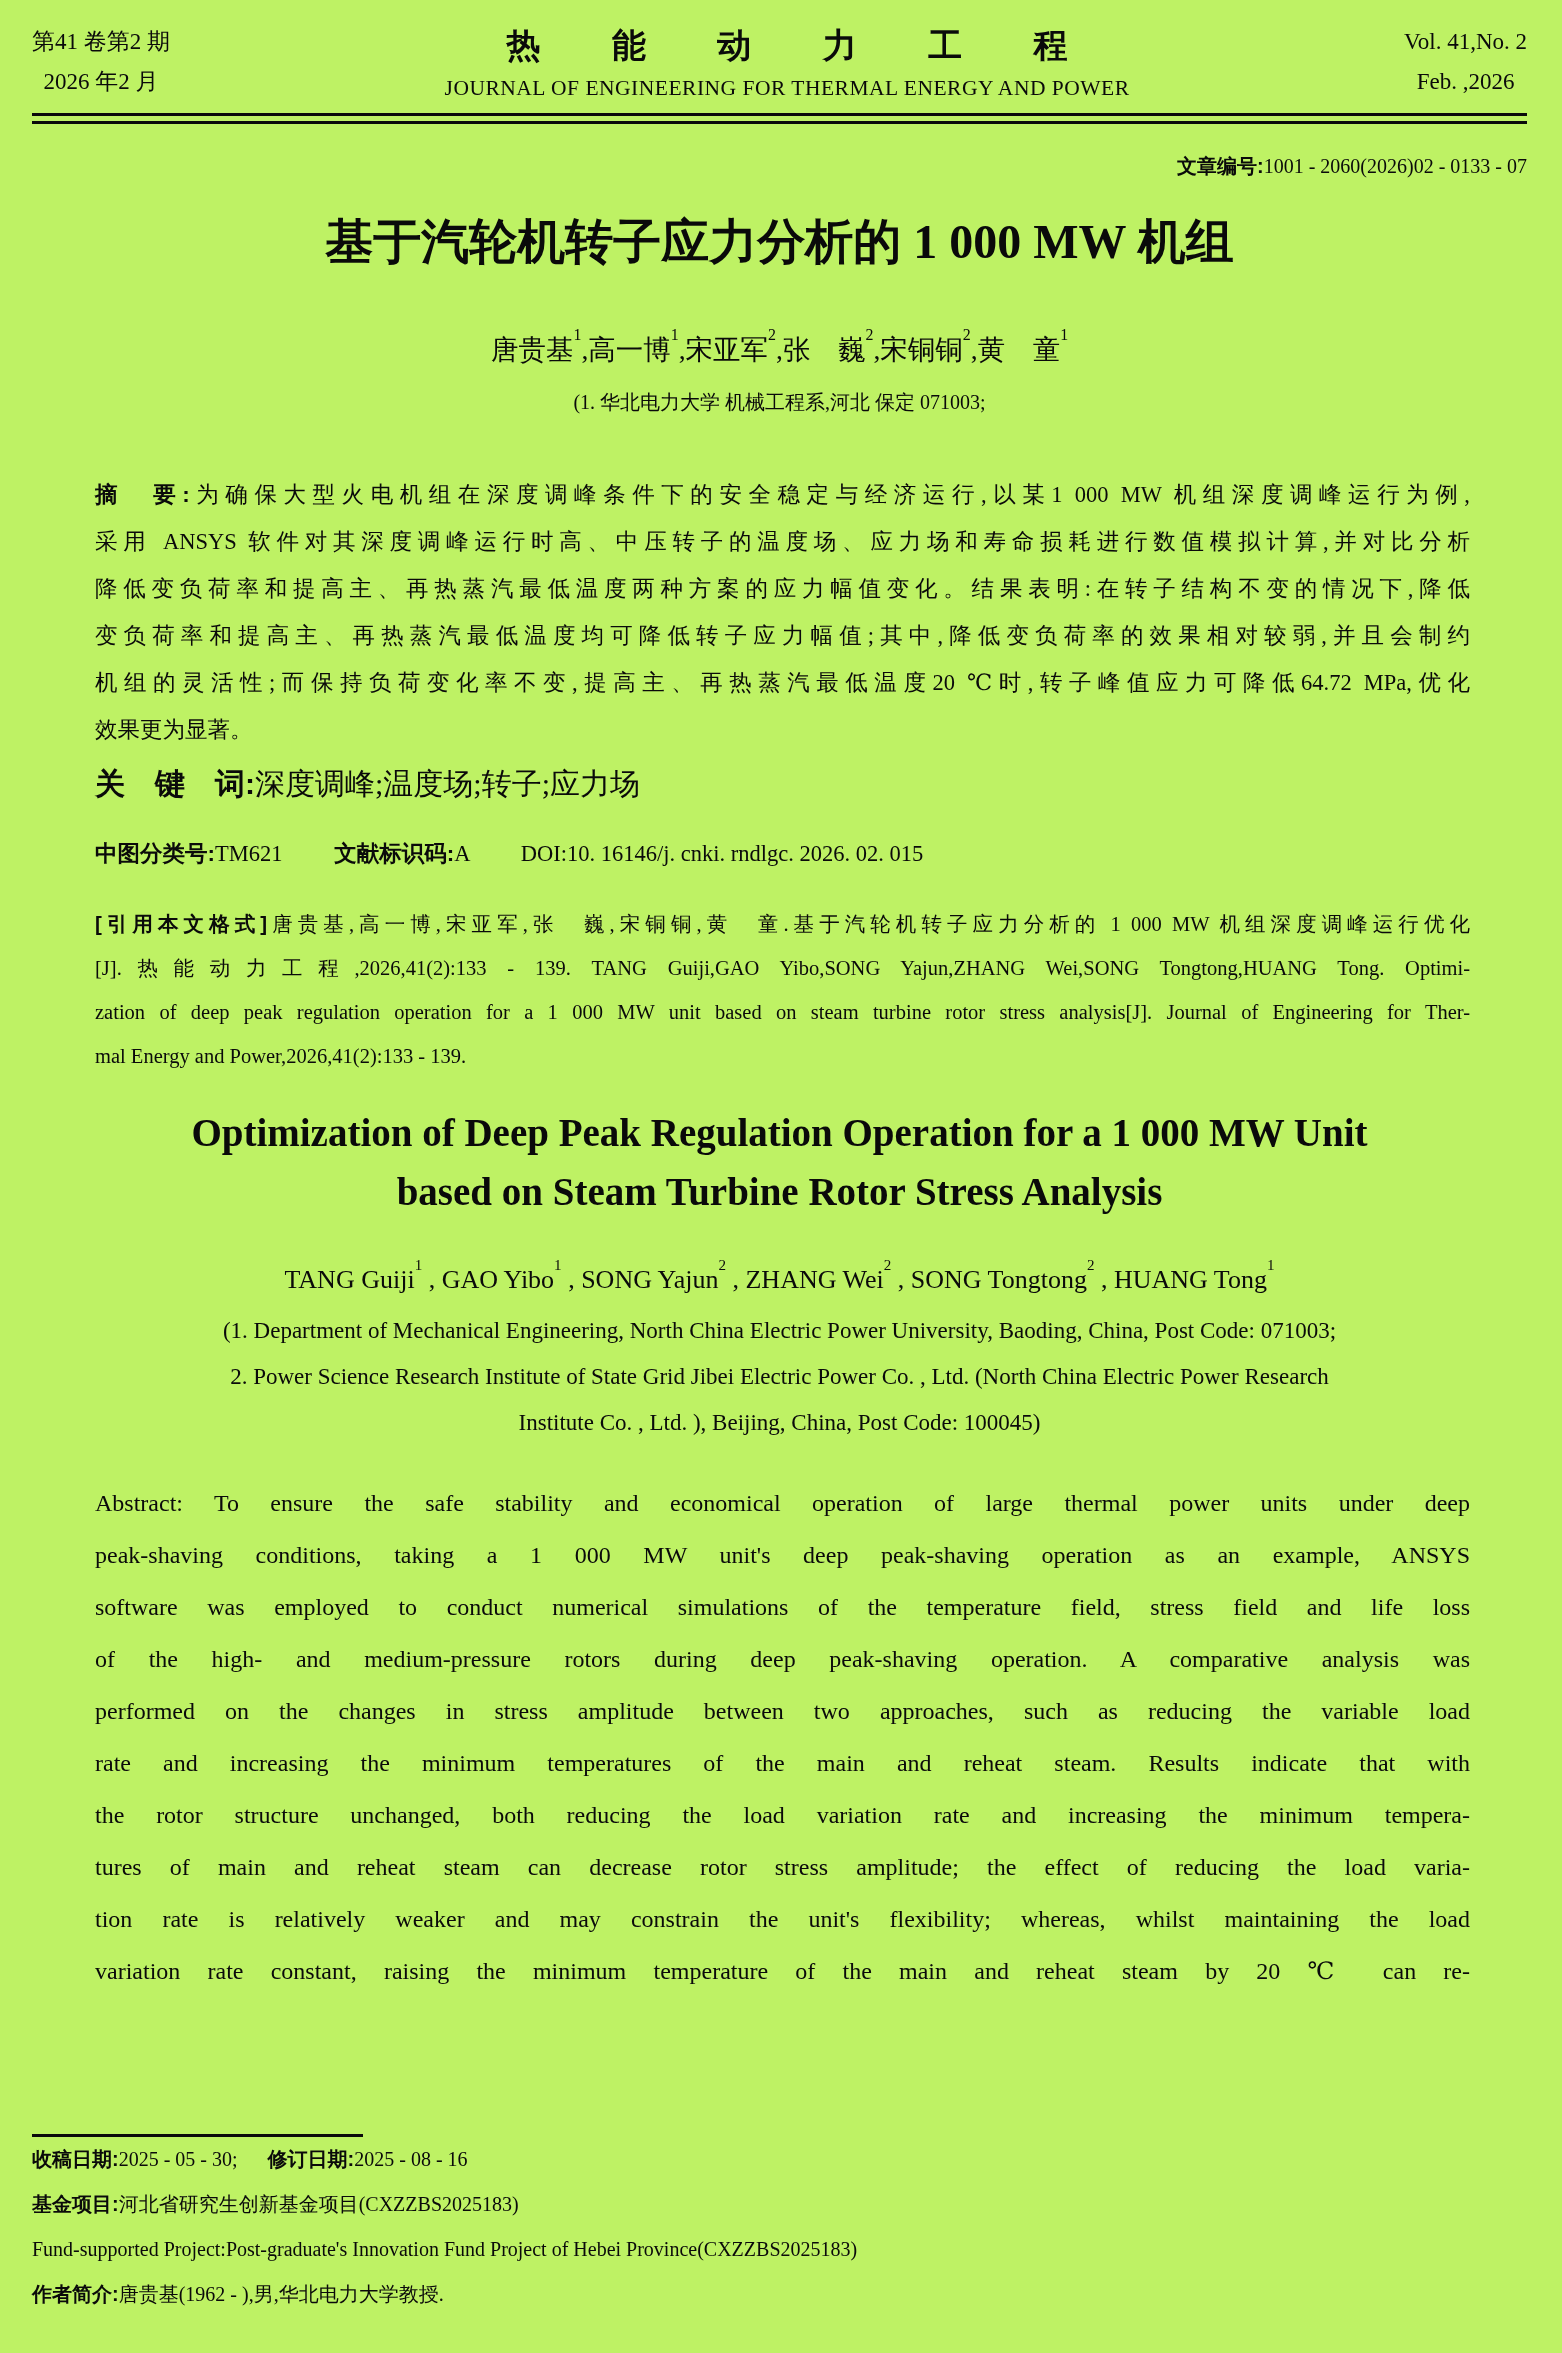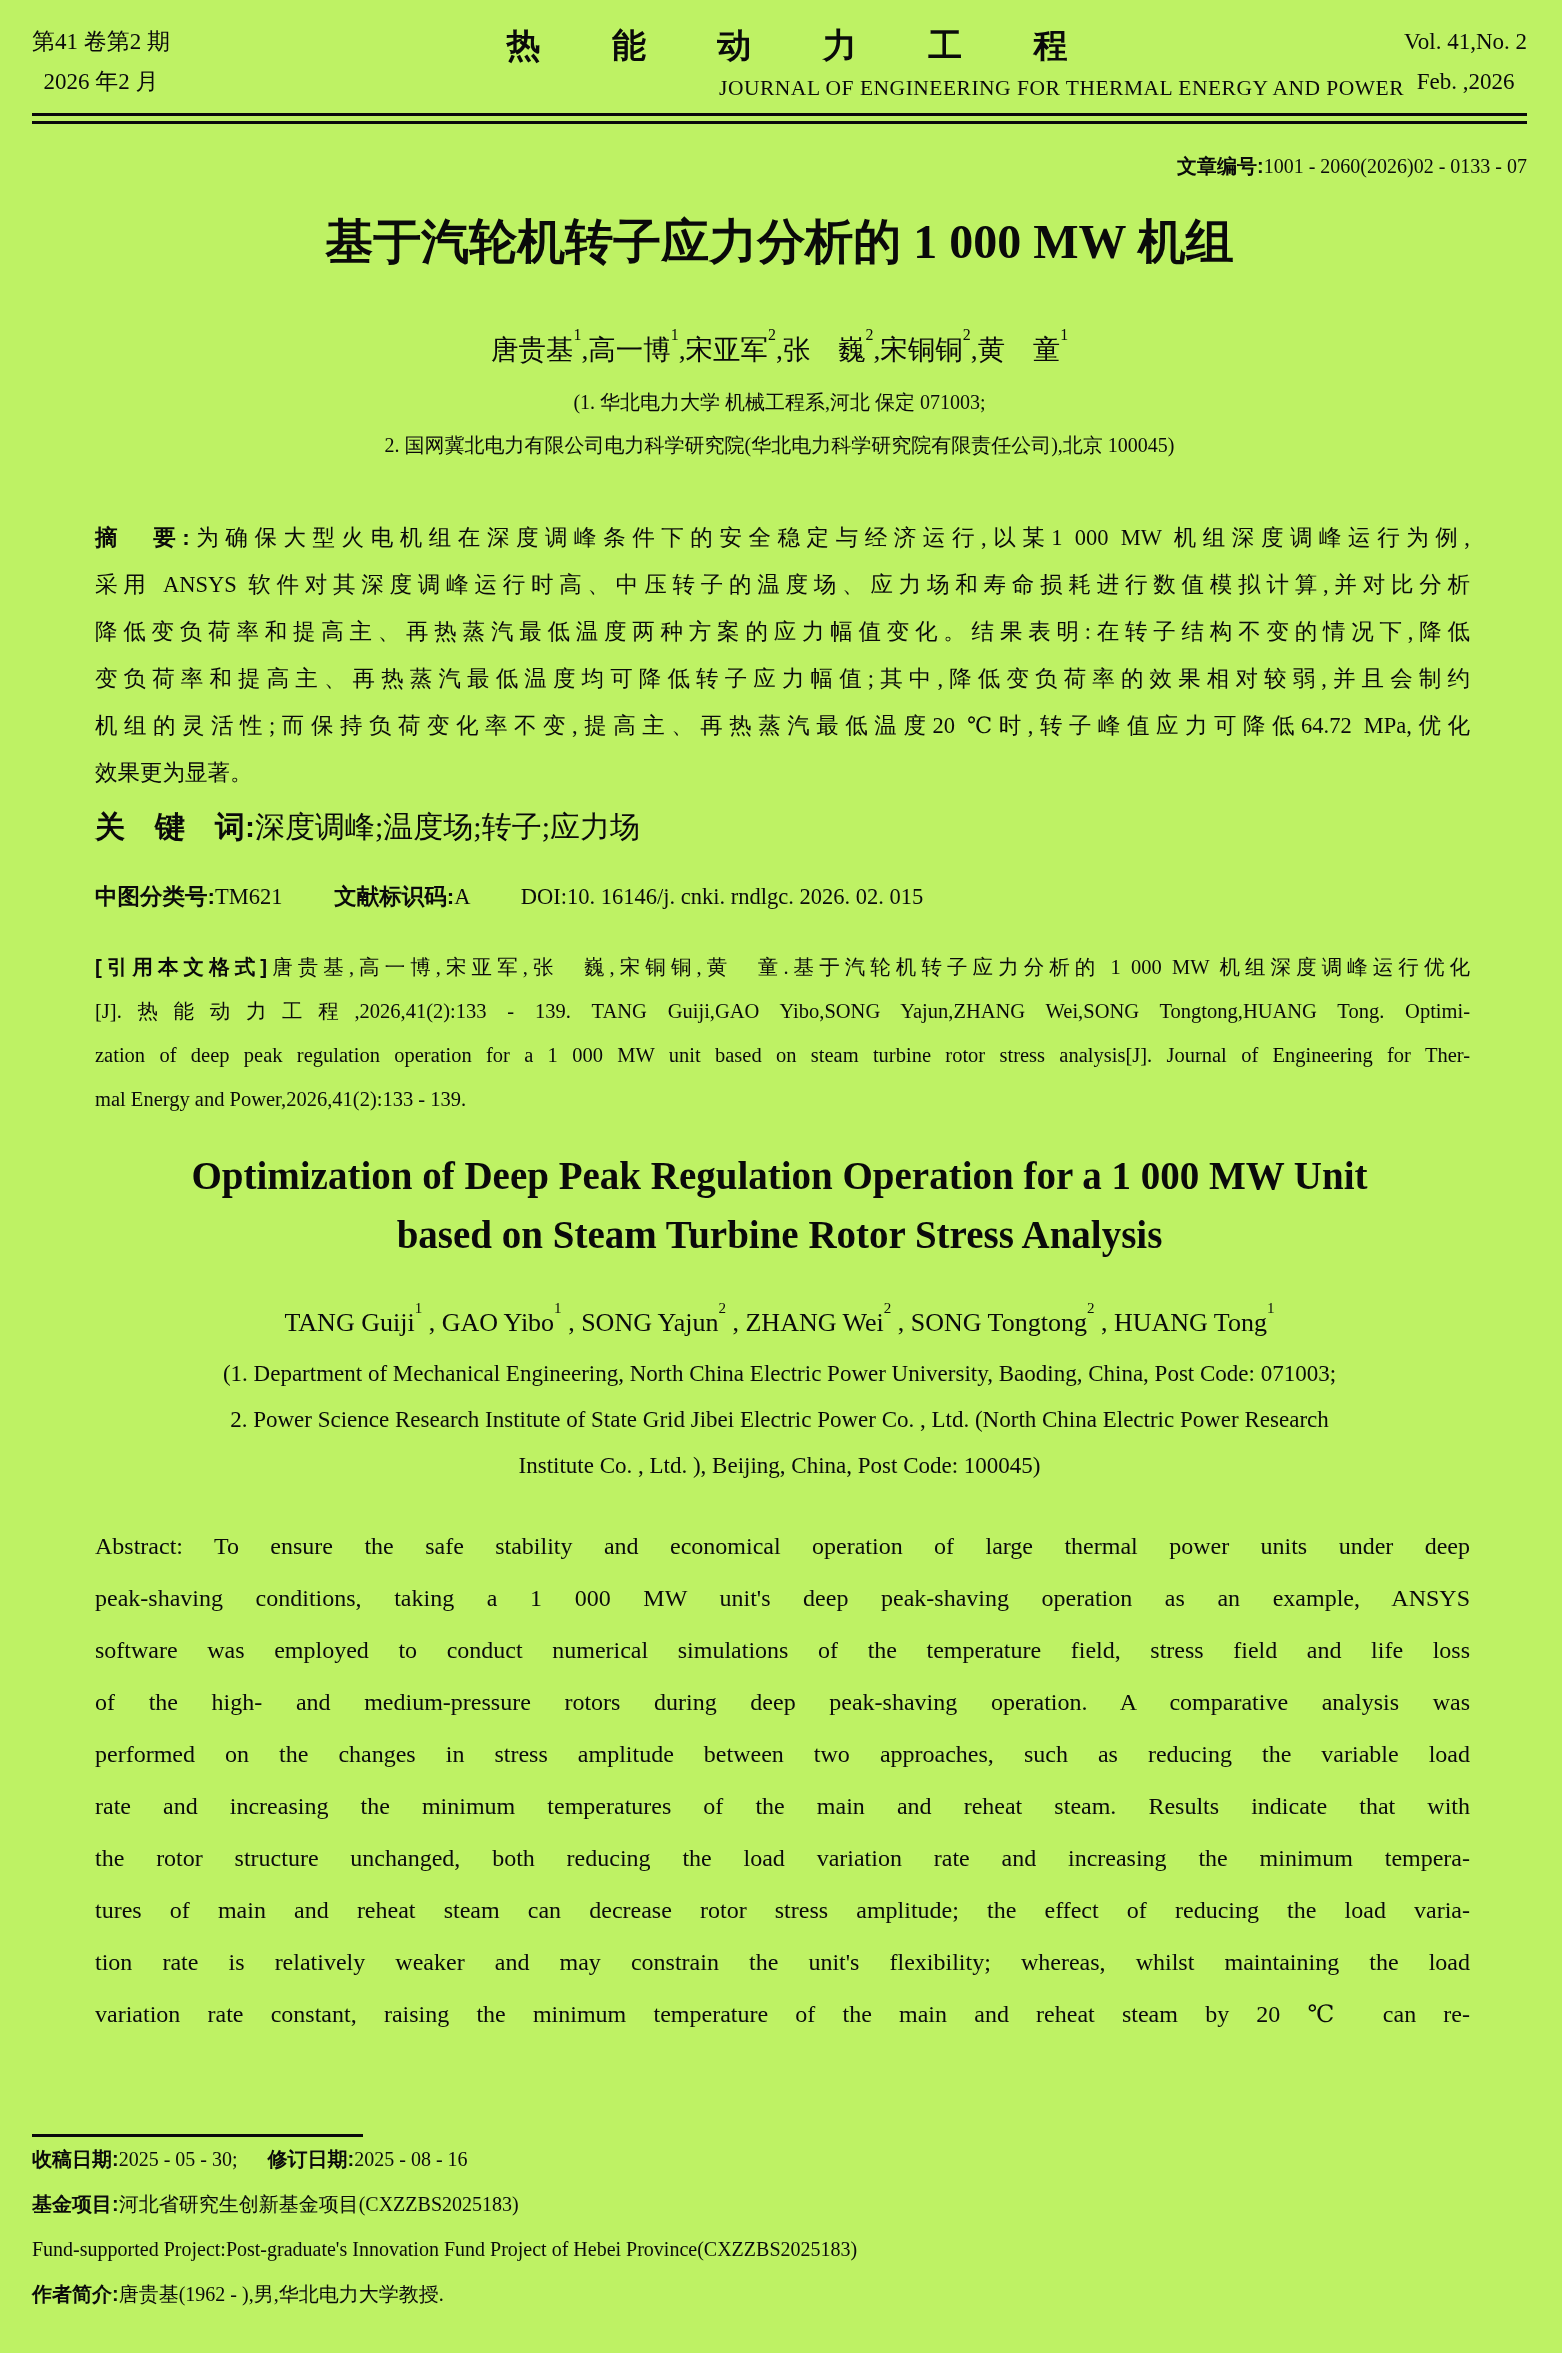--- a/index.html
+++ b/index.html
@@ -14,21 +14,21 @@
     overflow: hidden;
   }
   .hei { font-family: "Liberation Sans", "DejaVu Sans", sans-serif; font-weight: 700; }
   .b { font-weight: 400; }
 
   
   .journal-header { display: flex; justify-content: space-between; align-items: center; }
   .hdr-side { text-align: center; font-size: 23px; line-height: 1.75; white-space: nowrap; }
   .hdr-center { text-align: center; flex: 1; }
   .jname-cn { font-size: 34px; font-weight: 700; letter-spacing: 2.1em; margin-right: -2.1em; white-space: nowrap; }
-  .jname-en { font-size: 21.5px; margin-top: 7px; letter-spacing: 0.5px; white-space: nowrap; text-align: right; }
+  .jname-en { font-size: 21.5px; margin-top: 7px; letter-spacing: 0.5px; white-space: nowrap; }
   .double-rule { margin-top: 10px; height: 11px; border-top: 3px solid #0a0a0a; border-bottom: 3px solid #0a0a0a; }
 
   
   .article-no { margin-top: 29px; text-align: right; font-size: 20px; }
 
   
   .title-cn { margin-top: 23px; text-align: center; font-size: 48px; font-weight: 700; line-height: 1.62; }
   .authors-cn { margin-top: 52px; text-align: center; font-size: 27.5px; }
   .authors-cn sup, .authors-en sup { font-size: 0.58em; position: relative; top: -0.55em; }
   .affil-cn { margin-top: 13px; text-align: center; font-size: 20px; line-height: 2.15; }
@@ -83,21 +83,20 @@
   <h1 class="title-cn">
     <div>基于汽轮机转子应力分析的 1 000 MW 机组</div>
   </h1>
 
   <div class="authors-cn">
     <span><span>唐贵基</span><sup>1</sup><span>,</span></span><span><span>高一博</span><sup>1</sup><span>,</span></span><span><span>宋亚军</span><sup>2</sup><span>,</span></span><span><span>张　巍</span><sup>2</sup><span>,</span></span><span><span>宋铜铜</span><sup>2</sup><span>,</span></span><span><span>黄　童</span><sup>1</sup></span>
   </div>
 
   <div class="affil-cn">
     <div>(1. 华北电力大学 机械工程系,河北 保定 071003;</div>
-    <div>2. 国网冀北电力有限公司电力科学研究院(华北电力科学研究院有限责任公司),北京 100045)</div>
   </div>
 
   <section class="abstract-cn indent-block">
     <div class="jc"><span class="hei">摘　要:</span><span>为确保大型火电机组在深度调峰条件下的安全稳定与经济运行,以某1 000 MW 机组深度调峰运行为例,</span></div>
     <div class="jc">采用 ANSYS 软件对其深度调峰运行时高、中压转子的温度场、应力场和寿命损耗进行数值模拟计算,并对比分析</div>
     <div class="jc">降低变负荷率和提高主、再热蒸汽最低温度两种方案的应力幅值变化。结果表明:在转子结构不变的情况下,降低</div>
     <div class="jc">变负荷率和提高主、再热蒸汽最低温度均可降低转子应力幅值;其中,降低变负荷率的效果相对较弱,并且会制约</div>
     <div class="jc">机组的灵活性;而保持负荷变化率不变,提高主、再热蒸汽最低温度20 ℃时,转子峰值应力可降低64.72 MPa,优化</div>
     <div>效果更为显著。</div>
   </section>

